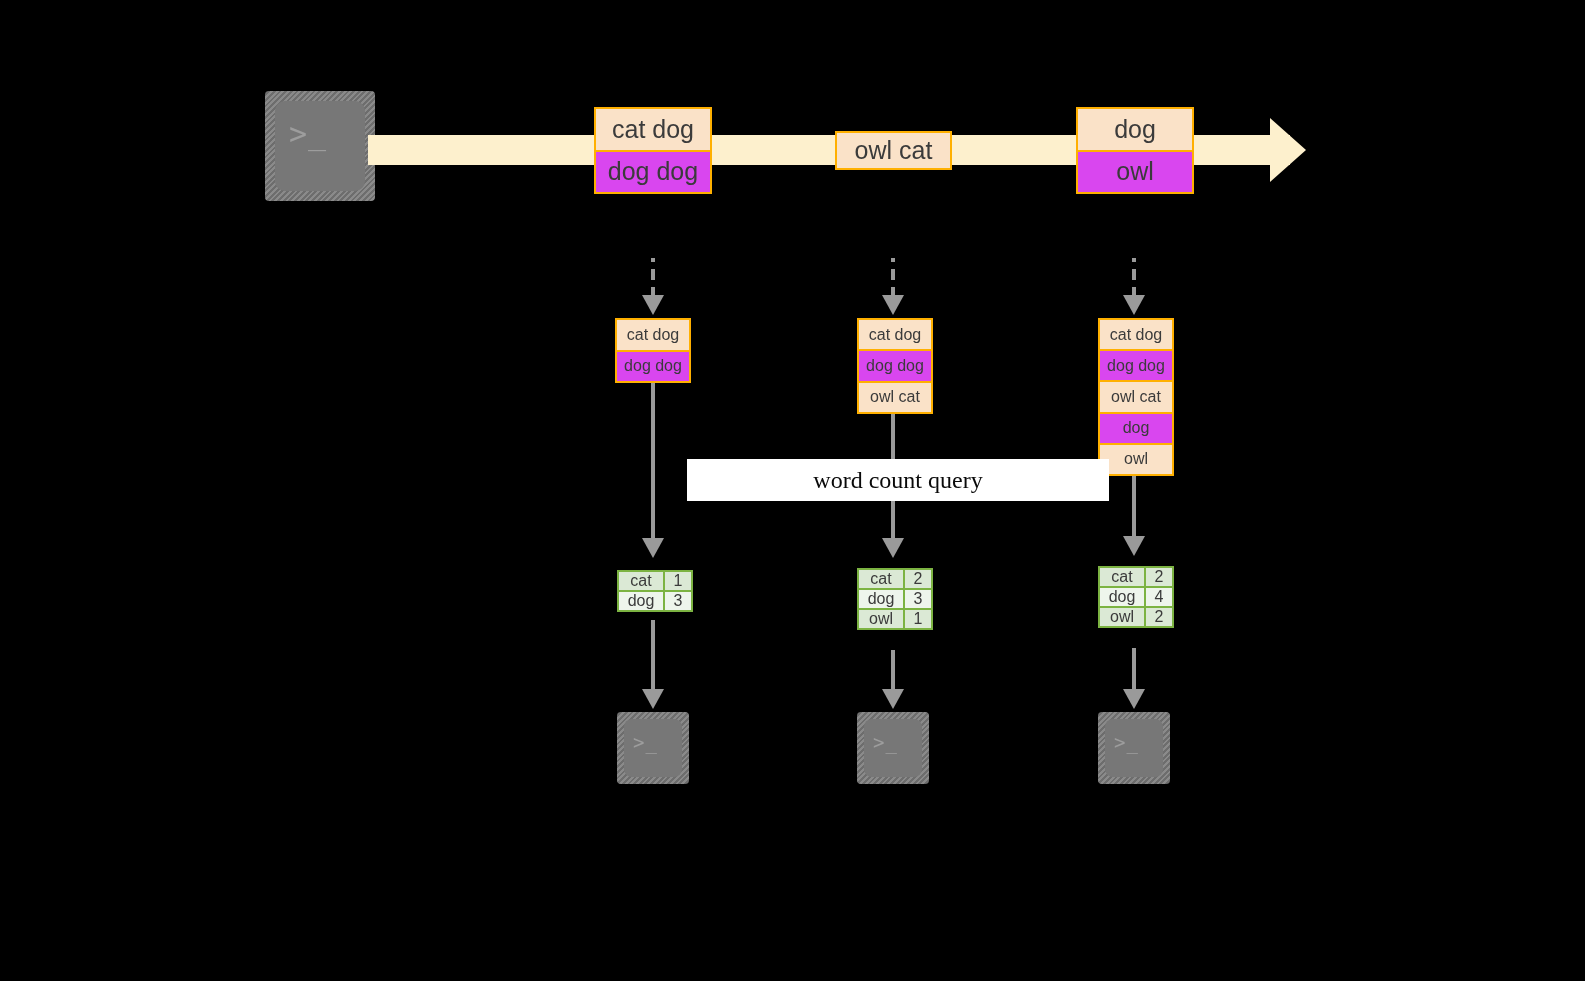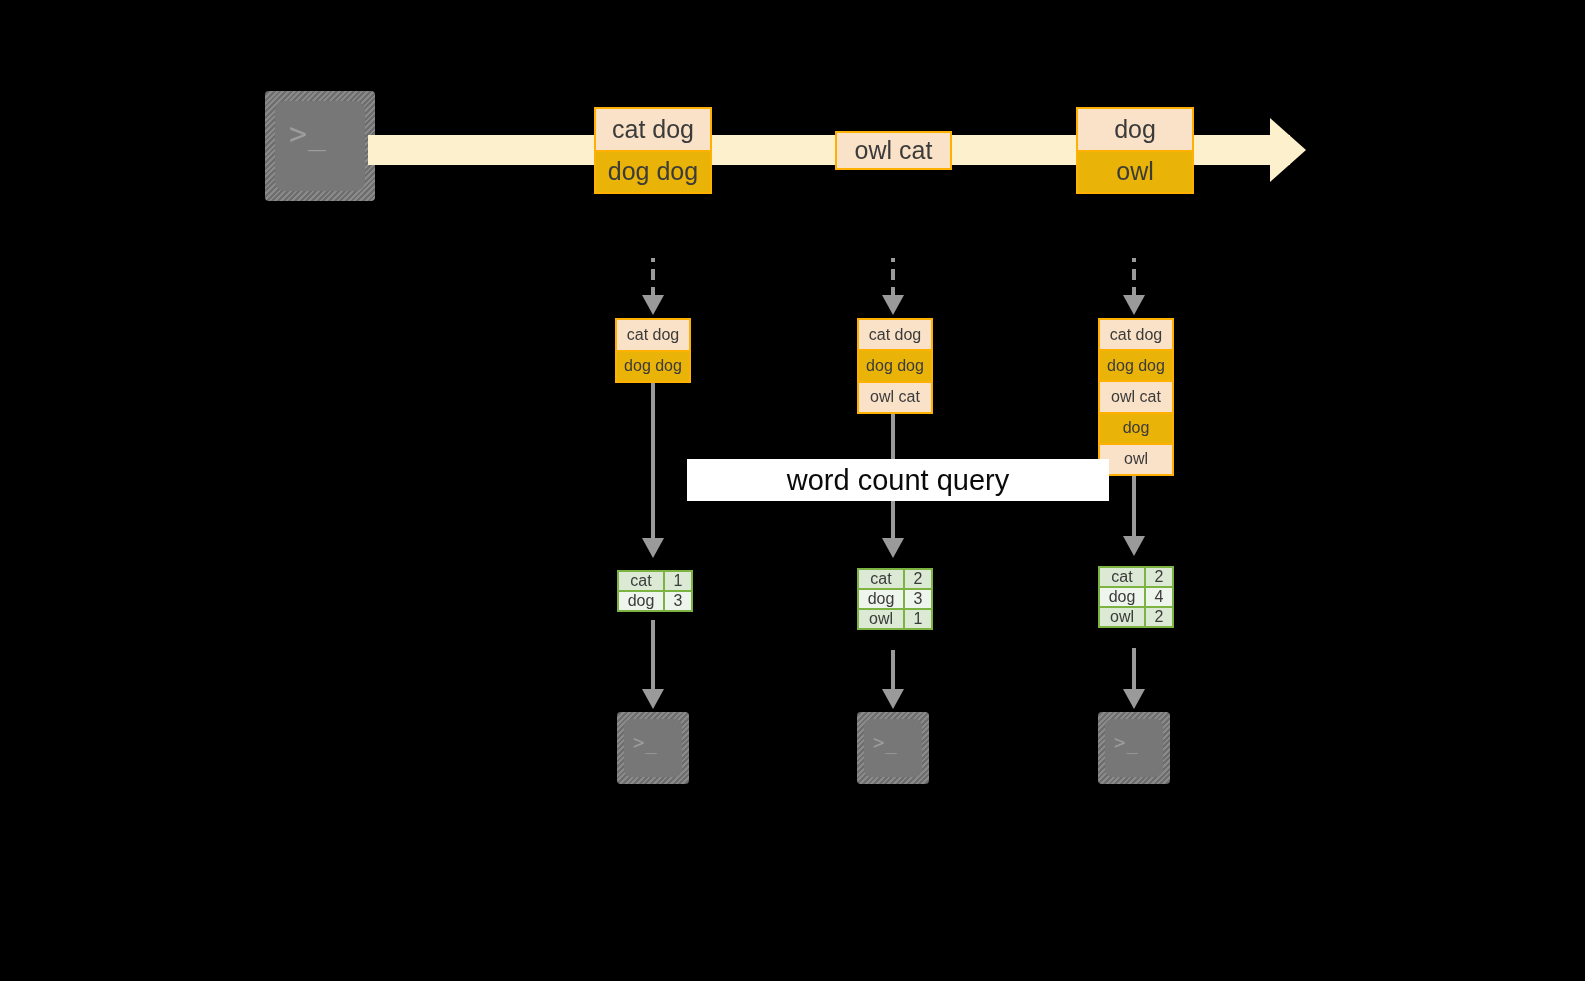--- a/index.html
+++ b/index.html
@@ -83,21 +83,21 @@
     background: #fdf2e3;
     display: flex;
     flex-direction: column;
   }
   .ebox .cell {
     box-sizing: border-box;
     flex: 1 1 auto;
     display: flex;
     align-items: center;
     justify-content: center;
-    background: #eab308;
+    background: #d946ef;
     color: #3b3b3b;
     white-space: nowrap;
   }
   .ebox .cell.shade { background: #fae2c8; }
   .ebox .cell + .cell { border-top: 2px solid #ffb000; }
 
   .ebox.top .cell { font-size: 25px; }
   .ebox.state .cell { font-size: 16px; }
 
   
@@ -152,22 +152,23 @@
   }
 
   
   .query-label {
     position: absolute;
     background: #ffffff;
     color: #0a0a0a;
     display: flex;
     align-items: center;
     justify-content: center;
-    font-size: 29px;
+    font-size: 24px;
     white-space: nowrap;
+    font-family: Liberation Serif, serif;
   }
 </style>
 </head>
 <body>
 
 <div id="canvas">
 
   <div class="terminal big" style="left:265px; top:91px; width:110px; height:110px;">
     <div class="inner">
       <span class="prompt">&gt;_</span>

